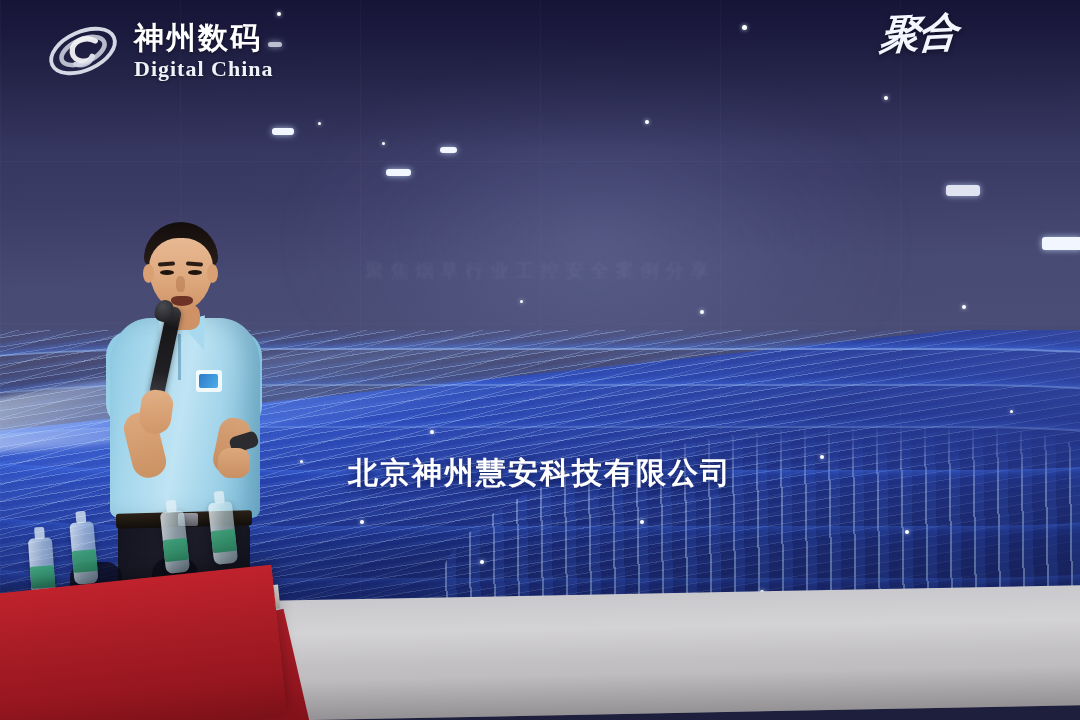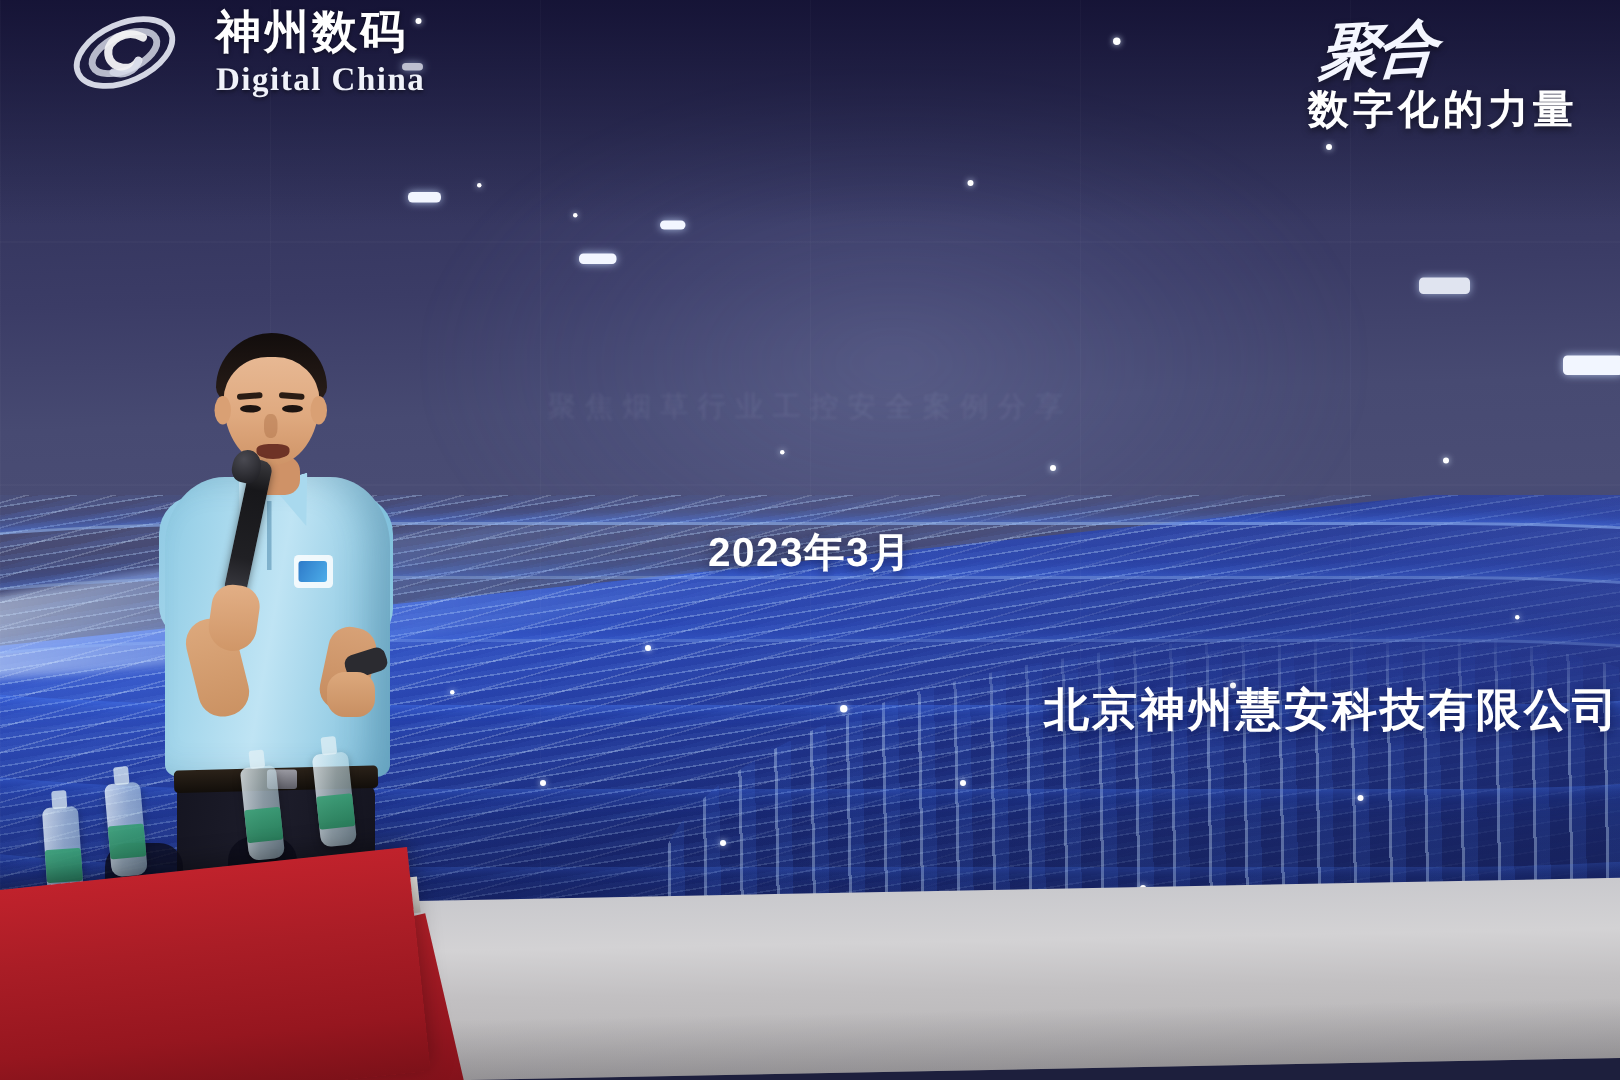--- a/index.html
+++ b/index.html
@@ -133,24 +133,24 @@
   .dash {
     position: absolute;
     background: #f2f6ff;
     border-radius: 3px;
     box-shadow: 0 0 6px rgba(200,220,255,0.8);
   }
 
   
   .logo-left {
     position: absolute;
-    left: 44px; top: 2px;
+    left: 44px; top: 18px;
     display: flex;
     align-items: center;
-    gap: 22px;
+    gap: 12px;
   }
   .logo-mark { width: 78px; height: 66px; flex: 0 0 auto; opacity: 0.95; }
   .logo-words { line-height: 1; }
   .logo-cn {
     font-size: 30px;
     font-weight: 700;
     color: #ffffff;
     letter-spacing: 2px;
     text-shadow: 0 1px 3px rgba(0,0,0,0.5);
   }
@@ -212,21 +212,21 @@
     font-size: 27px;
     font-weight: 700;
     color: #ffffff;
     letter-spacing: 1px;
     text-shadow: 0 2px 7px rgba(10,12,40,0.6);
   }
   .slide-company {
     position: absolute;
     left: 0; right: 0;
     top: 453px;
-    text-align: right;
+    text-align: center;
     font-size: 30px;
     font-weight: 700;
     color: #ffffff;
     letter-spacing: 2px;
     text-shadow: 0 2px 8px rgba(8,14,60,0.75);
   }
   .ghost-text {
     position: absolute;
     left: 0; right: 0;
     top: 258px;
@@ -477,24 +477,22 @@
         </g>
       </svg>
       <div class="logo-words">
         <div class="logo-cn">神州数码</div>
         <div class="logo-en">Digital China</div>
       </div>
     </div>
 
     <div class="logo-right">
       <div class="logo-right-cal">聚合</div>
-      <div class="logo-right-sub">数字化的力量</div>
     </div>
 
-    <div class="slide-date">2023年3月</div>
     <div class="slide-company">北京神州慧安科技有限公司</div>
   </div>
 
   <div class="stage-floor">
     <div class="floor-shadow"></div>
   </div>
 
   <div class="speaker">
     <div class="sp-pants"></div>
     <div class="sp-pants-split"></div>

